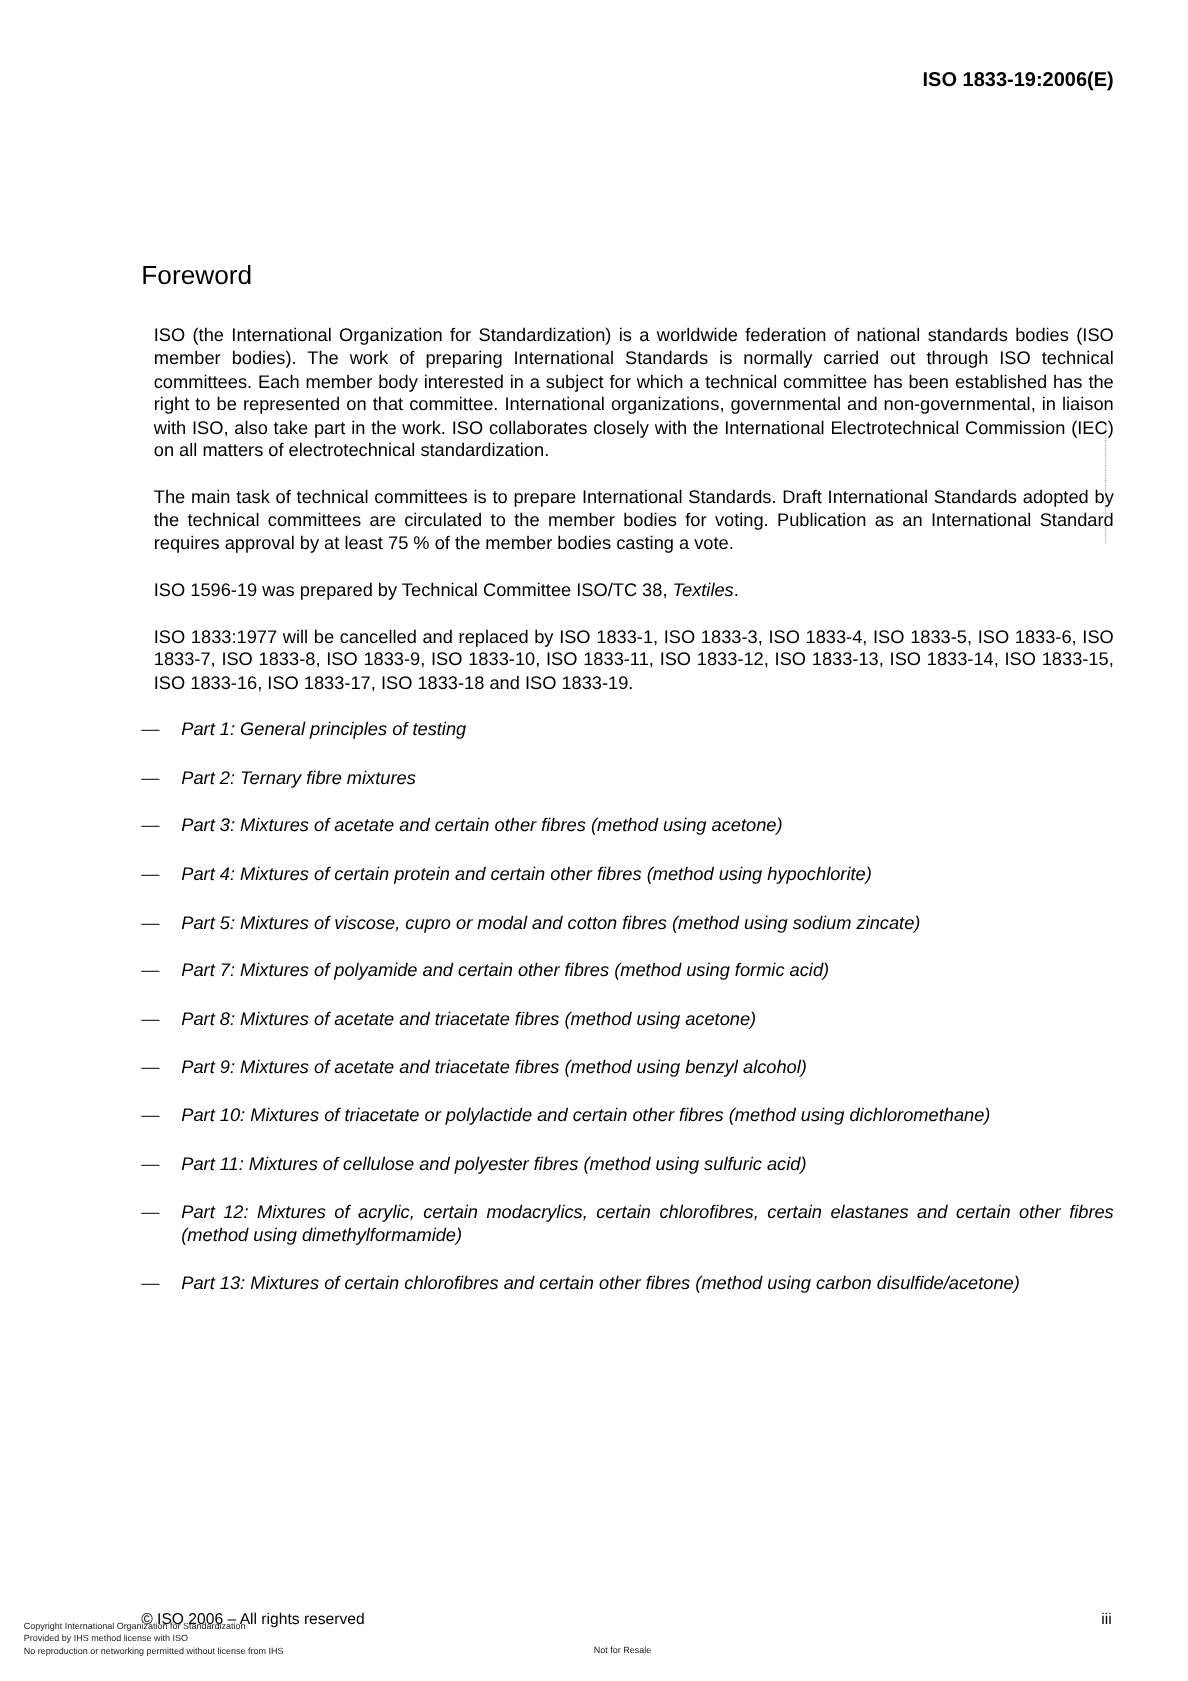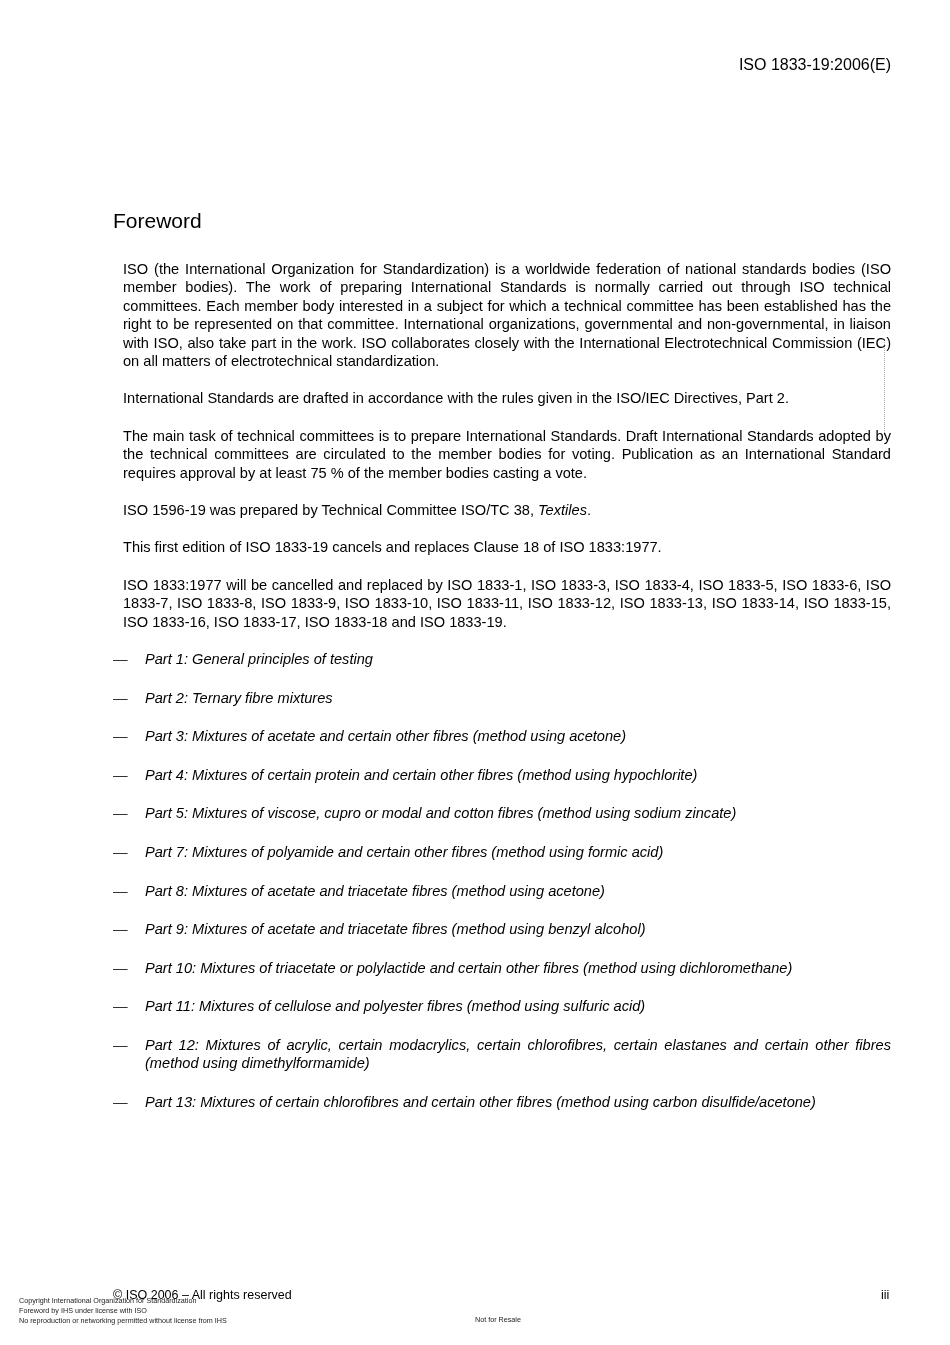--- a/index.html
+++ b/index.html
@@ -1,17 +1,17 @@
 <!DOCTYPE html>
 <html><head>
 <meta charset="utf-8">
 <style>
   html, body { margin: 0; padding: 0; background: #ffffff; }
   body { width: 950px; height: 1345px; position: relative; overflow: hidden; font-family: "Liberation Sans", sans-serif; color: #000; }
-  .hdr { position: absolute; top: 56px; right: 59px; font-weight: normal; font-size: 16px; }
+  .hdr { position: absolute; top: 56px; right: 59px; font-weight: bold; font-size: 16px; }
   .title { position: absolute; top: 209px; left: 113px; font-weight: normal; font-size: 21px; }
   .body { position: absolute; top: 260px; left: 113px; width: 778px; font-size: 14.6px; line-height: 18.4px; }
   .p { text-align: justify; margin: 0 0 19px 10px; }
   .item { display: flex; margin: 0 0 20.2px 0; text-align: justify; }
   .item .dash { width: 32px; flex: 0 0 32px; color: #333; }
   .item .txt { font-style: italic; flex: 1; }
   .foot-copy { position: absolute; top: 1288px; left: 113px; font-size: 12.5px; }
   .foot-page { position: absolute; top: 1288px; left: 881px; font-size: 12.5px; }
   .ihs { position: absolute; left: 19px; top: 1296px; font-size: 7.2px; line-height: 10px; color: #222; }
   .ihs-right { position: absolute; left: 475px; top: 1315px; font-size: 7.2px; color: #222; }
@@ -21,24 +21,22 @@
 <body>
 
 <div class="hdr">ISO 1833-19:2006(E)</div>
 
 <div class="title">Foreword</div>
 
 <div class="margin-mark"></div>
 
 <div class="body">
   <p class="p">ISO (the International Organization for Standardization) is a worldwide federation of national standards bodies (ISO member bodies). The work of preparing International Standards is normally carried out through ISO technical committees. Each member body interested in a subject for which a technical committee has been established has the right to be represented on that committee. International organizations, governmental and non-governmental, in liaison with ISO, also take part in the work. ISO collaborates closely with the International Electrotechnical Commission (IEC) on all matters of electrotechnical standardization.</p>
-  <p class="p">International Standards are drafted in accordance with the rules given in the ISO/IEC Directives, Part 2.</p>
   <p class="p">The main task of technical committees is to prepare International Standards. Draft International Standards adopted by the technical committees are circulated to the member bodies for voting. Publication as an International Standard requires approval by at least 75 % of the member bodies casting a vote.</p>
   <p class="p"><span>ISO 1596-19 was prepared by Technical Committee ISO/TC 38, </span><i>Textiles</i><span>.</span></p>
-  <p class="p">This first edition of ISO 1833-19 cancels and replaces Clause 18 of ISO 1833:1977.</p>
   <p class="p">ISO 1833:1977 will be cancelled and replaced by ISO 1833-1, ISO 1833-3, ISO 1833-4, ISO 1833-5, ISO 1833-6, ISO 1833-7, ISO 1833-8, ISO 1833-9, ISO 1833-10, ISO 1833-11, ISO 1833-12, ISO 1833-13, ISO 1833-14, ISO 1833-15, ISO 1833-16, ISO 1833-17, ISO 1833-18 and ISO 1833-19.</p>
 
   <div>
     <div class="item">
         <span class="dash">—</span>
         <span class="txt">Part 1: General principles of testing</span>
       </div>
     <div class="item">
         <span class="dash">—</span>
         <span class="txt">Part 2: Ternary fibre mixtures</span>
@@ -84,16 +82,16 @@
         <span class="txt">Part 13: Mixtures of certain chlorofibres and certain other fibres (method using carbon disulfide/acetone)</span>
       </div>
   </div>
 </div>
 
 <div class="foot-copy">© ISO 2006 – All rights reserved</div>
 <div class="foot-page">iii</div>
 
 <div class="ihs">
   <div>Copyright International Organization for Standardization</div>
-  <div>Foreword by IHS under license with ISO</div>
+  <div>Provided by IHS method license with ISO</div>
   <div>No reproduction or networking permitted without license from IHS</div>
 </div>
 <div class="ihs-right">Not for Resale</div>
 
 </body></html>

